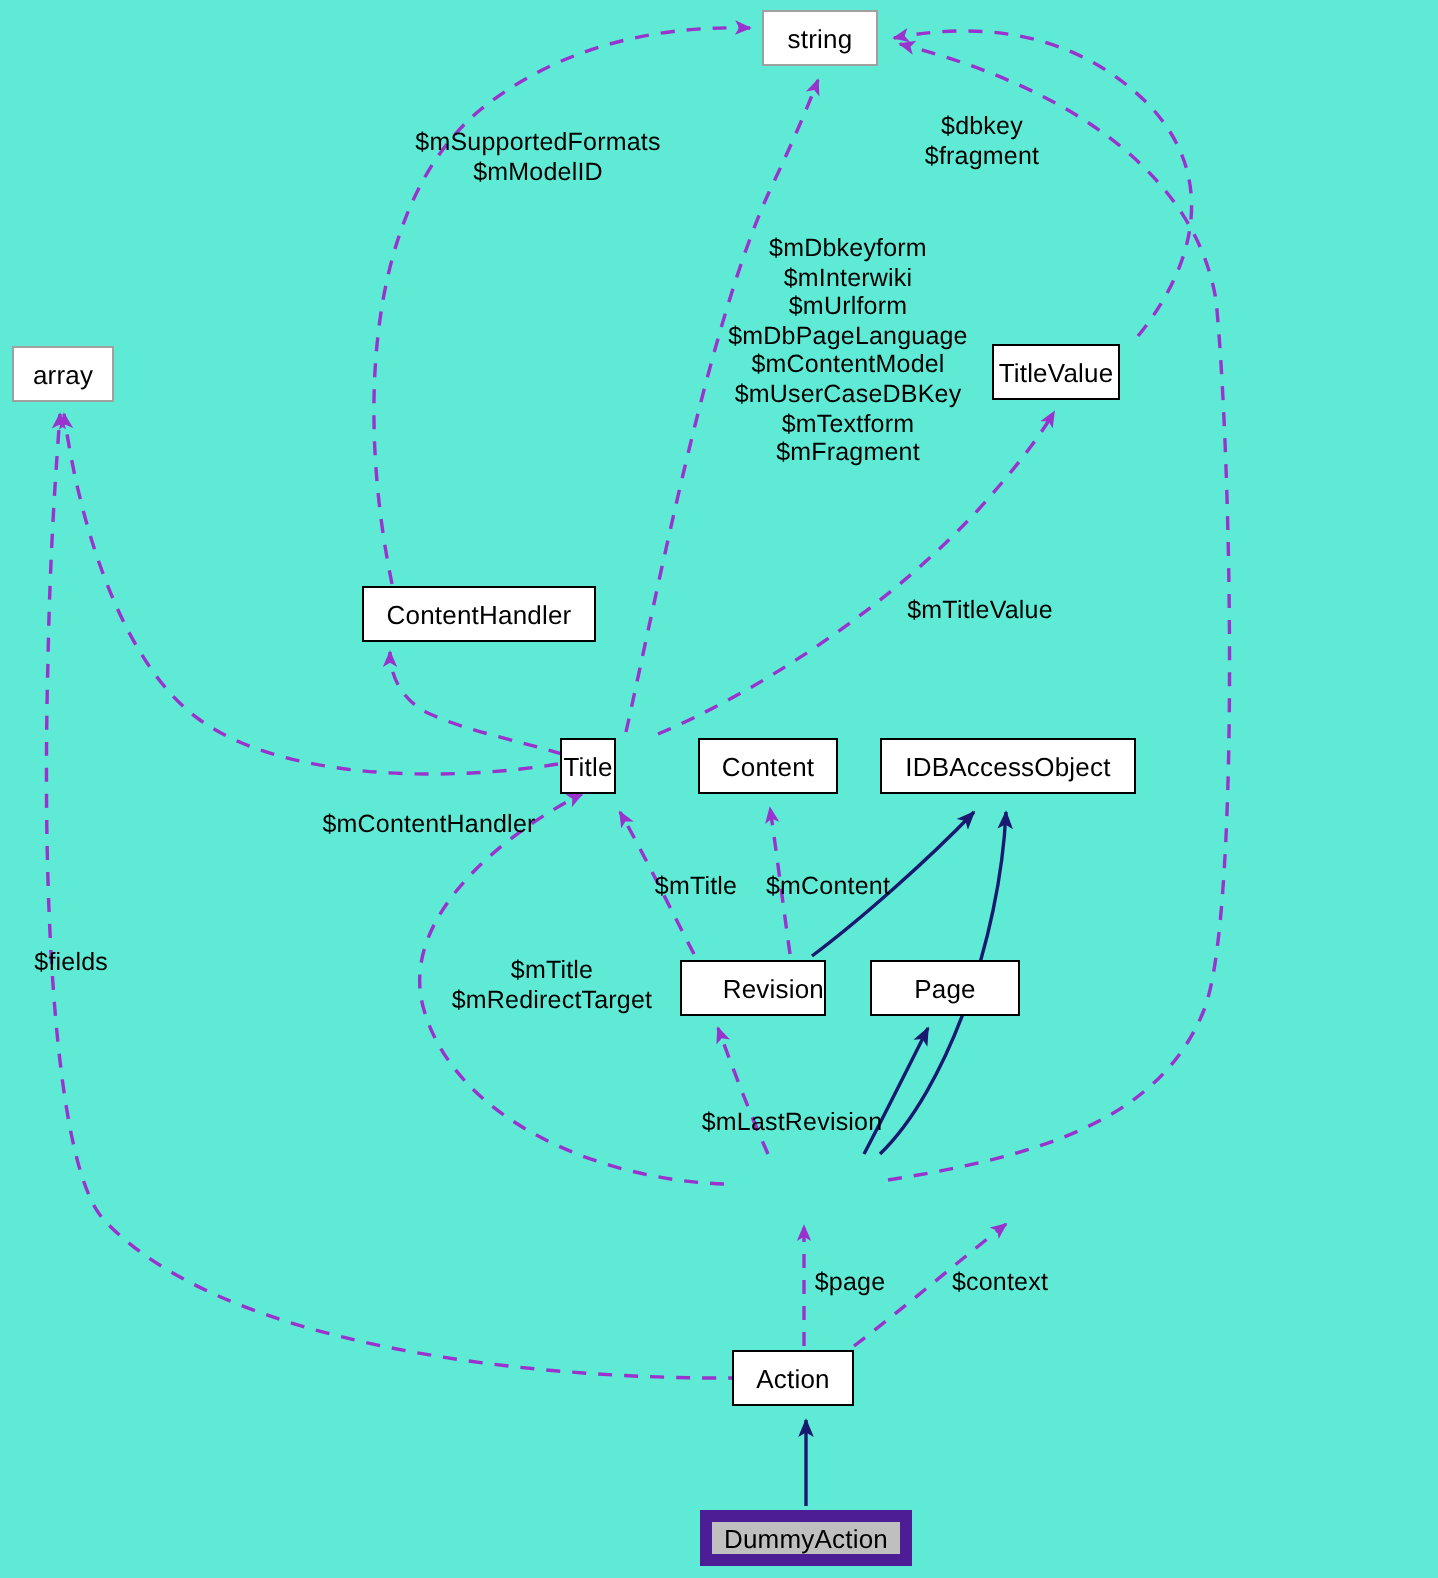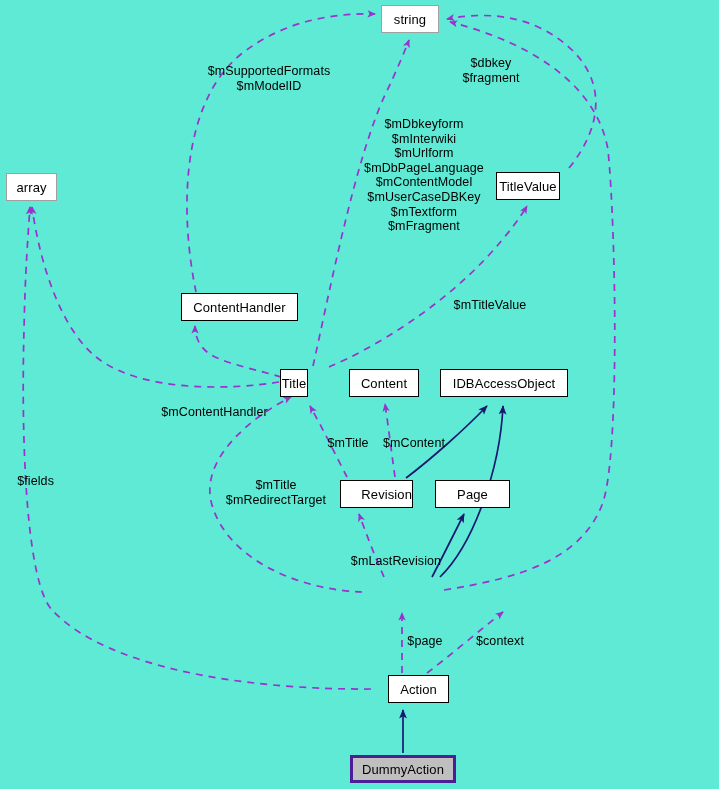--- a/index.html
+++ b/index.html
@@ -33,21 +33,21 @@
     background: #ffffff;
     border: 1px solid #000000;
     white-space: nowrap;
     letter-spacing: 0.1px;
   }
   .node.builtin {
     border: 1px solid #a0a0a0;
   }
   .node.highlight {
     background: #bfbfbf;
-    border: 3px solid #4c1d95;
+    border: 6px solid #4c1d95;
   }
   .edge-label {
     position: absolute;
     font-size: 12.5px;
     color: #000000;
     white-space: nowrap;
     line-height: 14.6px;
     text-align: center;
     letter-spacing: 0.1px;
   }
@@ -142,21 +142,21 @@
   <div class="node" style="left:340px; top:480px; width:73px; height:28px;justify-content:flex-end;">
     <span>Revision</span>
   </div>
 
   <div class="node" style="left:435px; top:480px; width:75px; height:28px;">
     <span>Page</span>
   </div>
 
 
 
-  <div class="node" style="left:388px; top:675px; width:61px; height:28px;">
+  <div class="node" style="left:366px; top:675px; width:61px; height:28px;">
     <span>Action</span>
   </div>
 
   <div class="node highlight" style="left:350px; top:755px; width:106px; height:28px;">
     <span>DummyAction</span>
   </div>
 
   <div class="edge-label" style="left:205px; top:64px; width:128px;">$mSupportedFormats<br>$mModelID</div>
 
   <div class="edge-label" style="left:461px; top:56px; width:60px;">$dbkey<br>$fragment</div>

